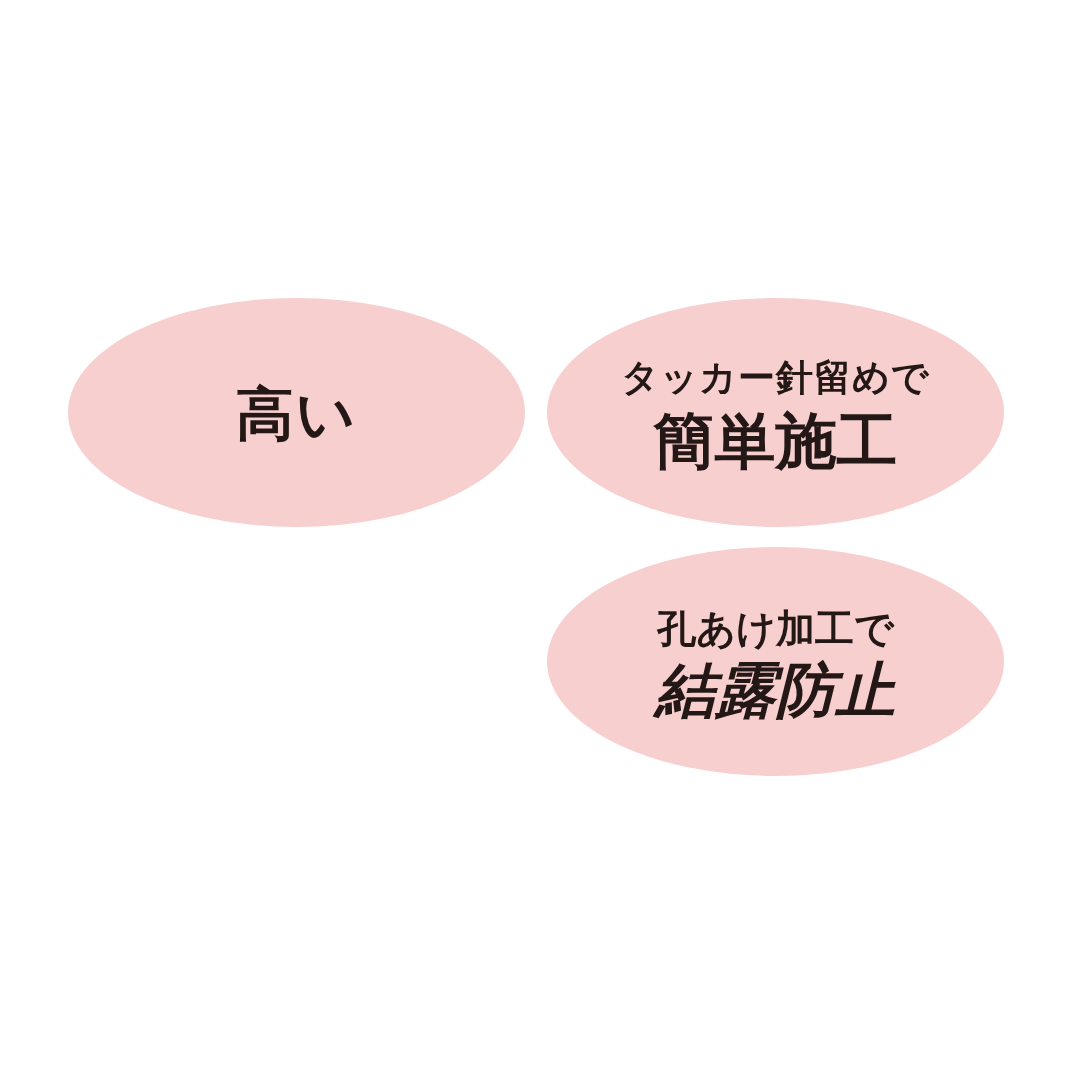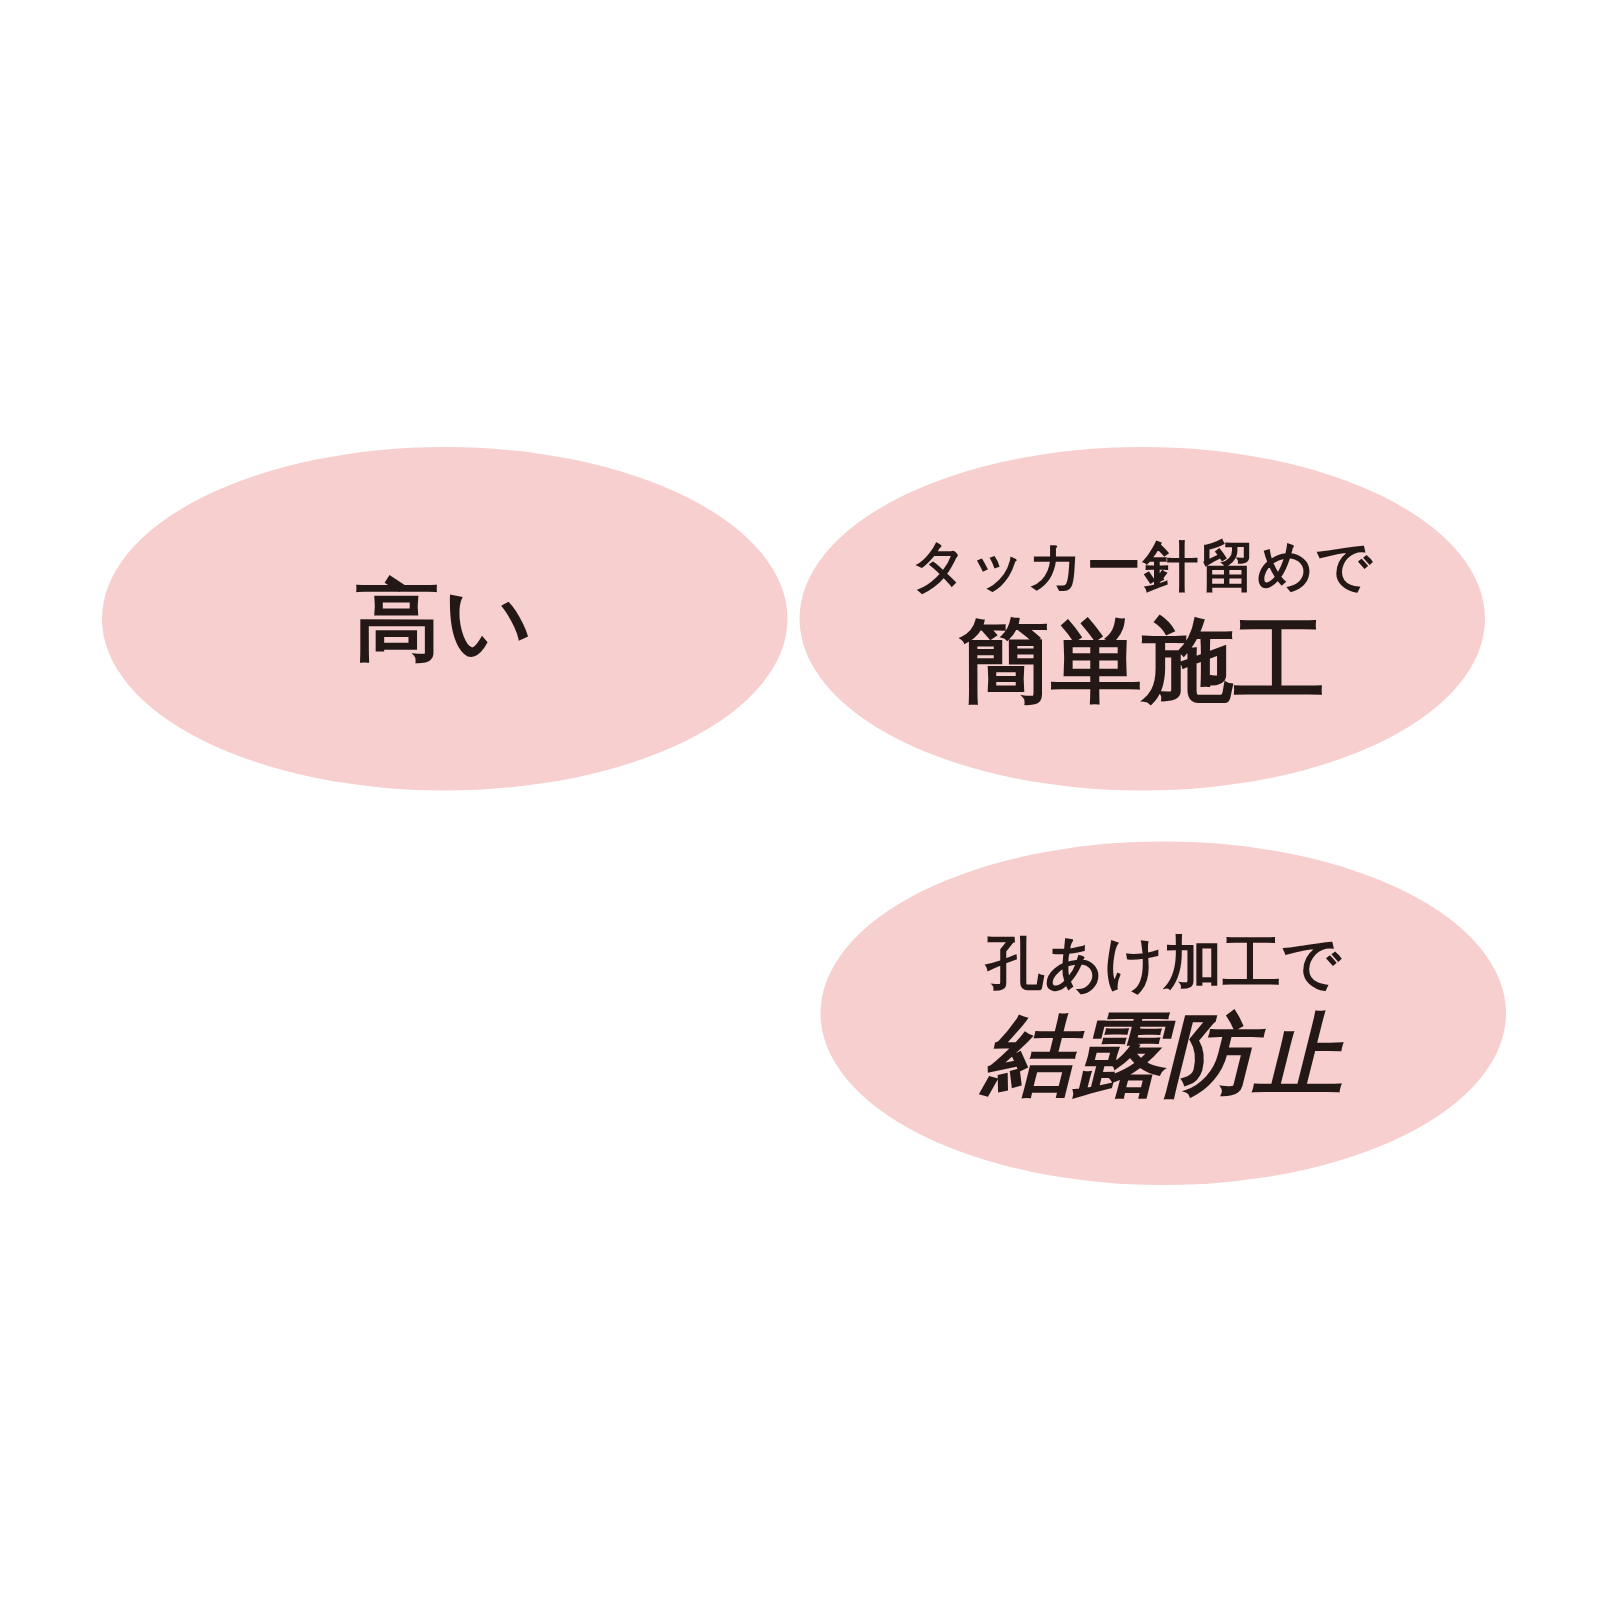--- a/index.html
+++ b/index.html
@@ -26,23 +26,23 @@
       flex-direction: column;
       align-items: center;
       justify-content: center;
       color: #231815;
       font-family: "DejaVu Sans", "Liberation Sans", sans-serif;
       font-weight: bold;
       text-align: center;
       box-sizing: border-box;
     }
     .b1 { left: 68px;  top: 298px; }
-    .b2 { left: 533px; top: 298px; }
+    .b2 { left: 547px; top: 298px; }
     .b3 { left: 68px;  top: 547px; }
-    .b4 { left: 547px; top: 561px; }
+    .b4 { left: 547px; top: 547px; }
 
     .line {
       display: block;
       white-space: nowrap;
       line-height: 1;
     }
     
     .b1 .l1 { font-size: 58px; margin-top: 2px; letter-spacing: 2px; }
     .b1 .l2 { font-size: 60px; margin-top: 8px; letter-spacing: 0px; }
     

